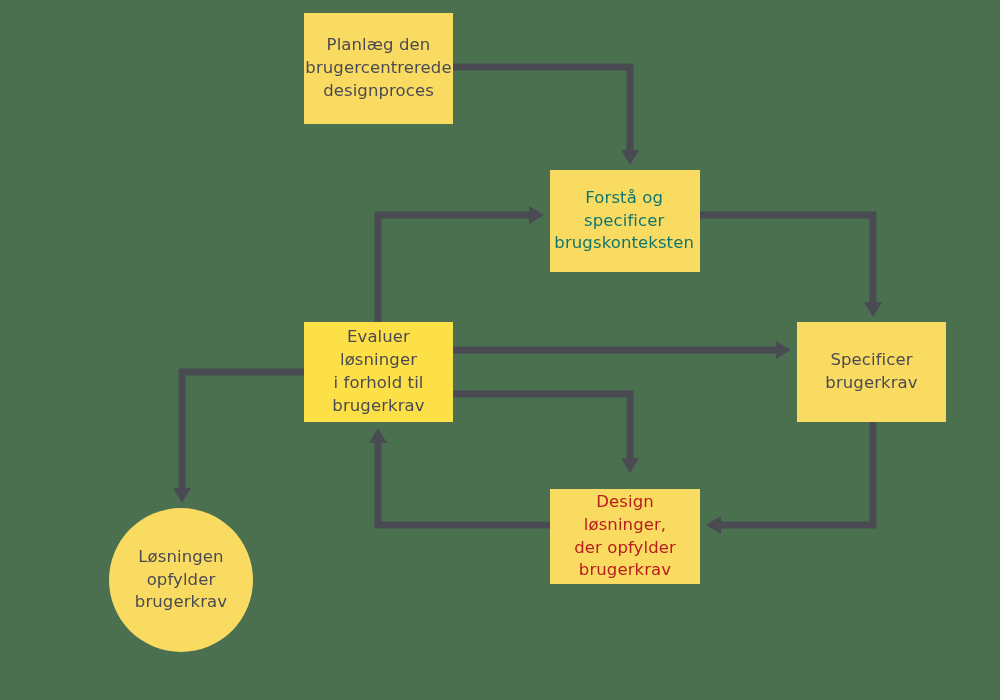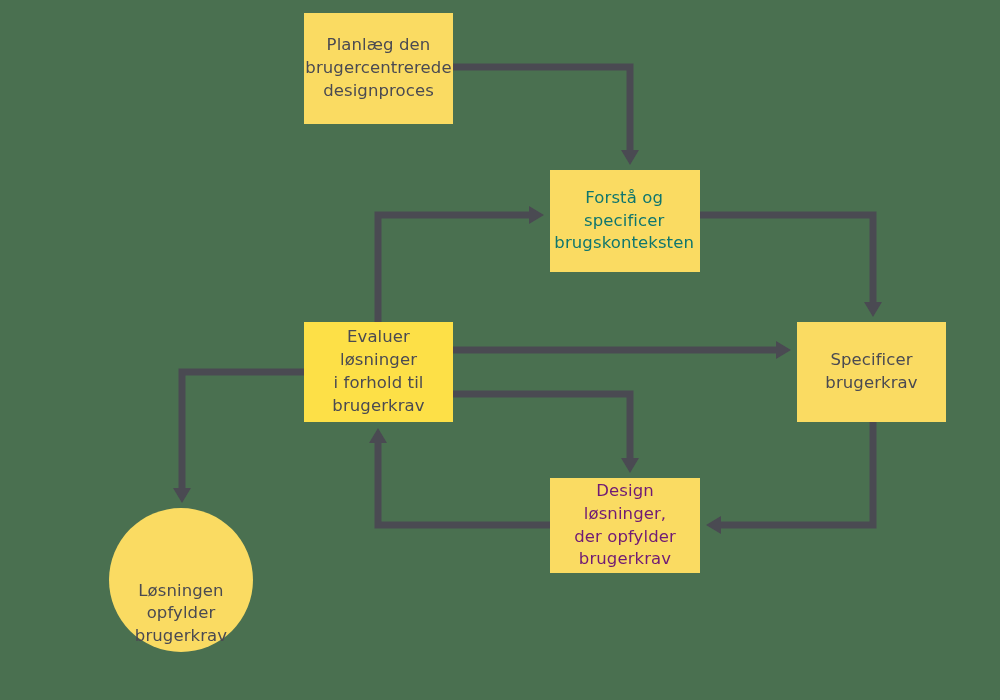--- a/index.html
+++ b/index.html
@@ -37,21 +37,20 @@
     text-align: center;
     line-height: 1.38;
     font-size: 16.5px;
     font-weight: 400;
     letter-spacing: 0.1px;
     padding: 4px 6px;
     z-index: 2;
   }
   .node.circle {
     border-radius: 50%;
-    align-items: flex-end;
   }
   .node-label {
     display: block;
     white-space: pre-line;
   }
 </style>
 </head>
 <body>
 
 <div id="diagram-root" style="background: rgb(74, 112, 80);">
@@ -91,21 +90,21 @@
     <span class="node-label">Specificer
 brugerkrav</span>
   </div>
 
   <div class="node rect" style="left: 304px; top: 322px; width: 149px; height: 100px; background: #fde047; color: rgb(74, 74, 82);">
     <span class="node-label">Evaluer løsninger
 i forhold til
 brugerkrav</span>
   </div>
 
-  <div class="node rect" style="left: 550px; top: 478px; width: 150px; height: 95px; background: rgb(250, 219, 98); color: #701a75;">
+  <div class="node rect" style="left: 550px; top: 489px; width: 150px; height: 95px; background: rgb(250, 219, 98); color: #b91c1c;">
     <span class="node-label">Design løsninger,
 der opfylder
 brugerkrav</span>
   </div>
 
   <div class="node circle" style="left: 109px; top: 508px; width: 144px; height: 144px; background: rgb(250, 219, 98); color: rgb(74, 74, 82);">
     <span class="node-label">Løsningen
 opfylder
 brugerkrav</span>
   </div>

